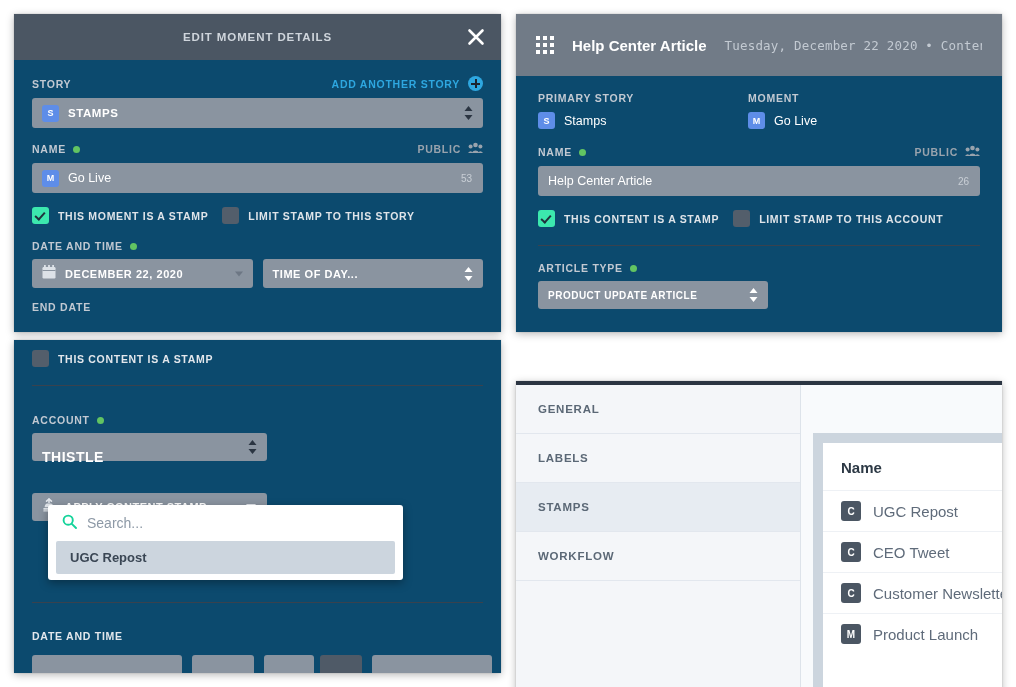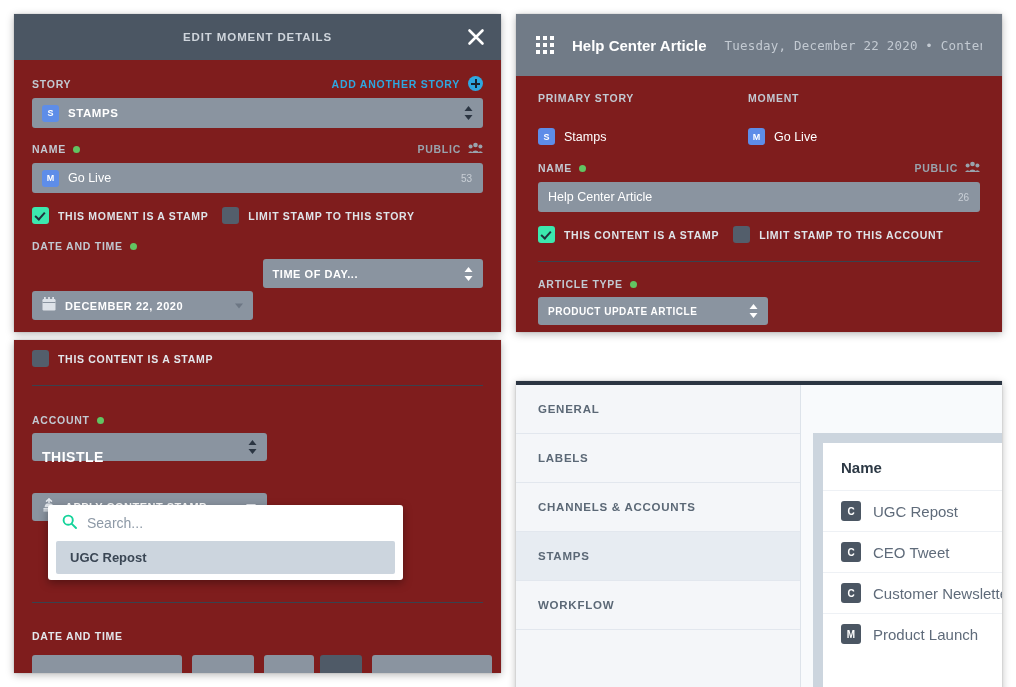--- a/index.html
+++ b/index.html
@@ -11,21 +11,21 @@
     overflow:hidden;
     position:relative;
   }
   .stage{position:relative;width:1016px;height:687px;}
 
   
   .panel{
     position:absolute;
     overflow:hidden;
     box-shadow:0 2px 8px rgba(0,0,0,0.28), 0 0 1px rgba(0,0,0,0.25);
-    background:#7f1d1d;
+    background:#0c4a6e;
   }
 
   
   #panel-edit-moment{left:14px;top:14px;width:487px;height:318px;}
   .modal-header{
     height:46px;background:#4b5663;
     display:flex;align-items:center;justify-content:center;
     position:relative;
   }
   .modal-title{
@@ -102,21 +102,21 @@
     width:4px;height:8px;border:solid #20313c;border-width:0 2.2px 2.2px 0;
     transform:rotate(42deg);
   }
   .check-label{
     color:#dfe4e9;font-size:10.5px;font-weight:bold;letter-spacing:.7px;
   }
 
   .dt-row{display:flex;gap:10px;}
   .dt-date{
     flex:1;background:#8a94a0;border-radius:3px;height:29px;
-    display:flex;align-items:center;padding:0 10px;position:relative;margin-top:32px;
+    display:flex;align-items:center;padding:0 10px;position:relative;
   }
   .dt-date .txt{color:#fff;font-size:11px;font-weight:bold;letter-spacing:.55px;}
   .dt-time{
     flex:1;background:#8a94a0;border-radius:3px;height:29px;
     display:flex;align-items:center;padding:0 10px;position:relative;
   }
   .dt-time .txt{color:#fff;font-size:11px;font-weight:bold;letter-spacing:.55px;}
   .cal-icon{margin-right:9px;flex:0 0 auto;}
   .caret-sm{
     position:absolute;right:10px;top:50%;transform:translateY(-50%);
@@ -141,21 +141,21 @@
   .hc-meta{
     color:#c3cad2;font-size:12.5px;
     font-family:"DejaVu Sans Mono","Liberation Mono",monospace;
     letter-spacing:.2px;overflow:hidden;
   }
   .hc-body{padding:16px 22px 0 22px;}
   .two-col{display:flex;margin-bottom:16px;}
   .col{width:210px;}
   .col .c-label{
     color:#c2c9d2;font-size:10.5px;font-weight:bold;letter-spacing:.75px;
-    margin-bottom:24px;
+    margin-bottom:8px;
   }
   .col .c-val{display:flex;align-items:center;gap:9px;color:#ffffff;font-size:12.5px;}
   .divider{height:1px;background:#39424e;margin:18px 0 16px 0;}
 
   .sel-small{
     background:#8a94a0;border-radius:3px;height:28px;width:210px;
     display:flex;align-items:center;padding:0 10px;position:relative;
   }
   .sel-small .txt{color:#fff;font-size:10px;font-weight:bold;letter-spacing:.5px;}
 
@@ -493,21 +493,20 @@
       </div>
     </div>
   </div>
 
   <div class="panel" id="panel-settings">
     <div class="set-topbar"></div>
     <div class="set-wrap">
       <div class="set-nav">
         <div class="nav-item">GENERAL</div>
         <div class="nav-item">LABELS</div>
-        <div class="nav-item">CHANNELS &amp; ACCOUNTS</div>
         <div class="nav-item active">STAMPS</div>
         <div class="nav-item">WORKFLOW</div>
       </div>
       <div class="set-main">
         <div class="table-card">
           <div class="tbl-head">Name</div>
           <div class="tbl-row">
             <span class="tbl-chip">C</span>
             <span class="tbl-name">UGC Repost</span>
           </div>

